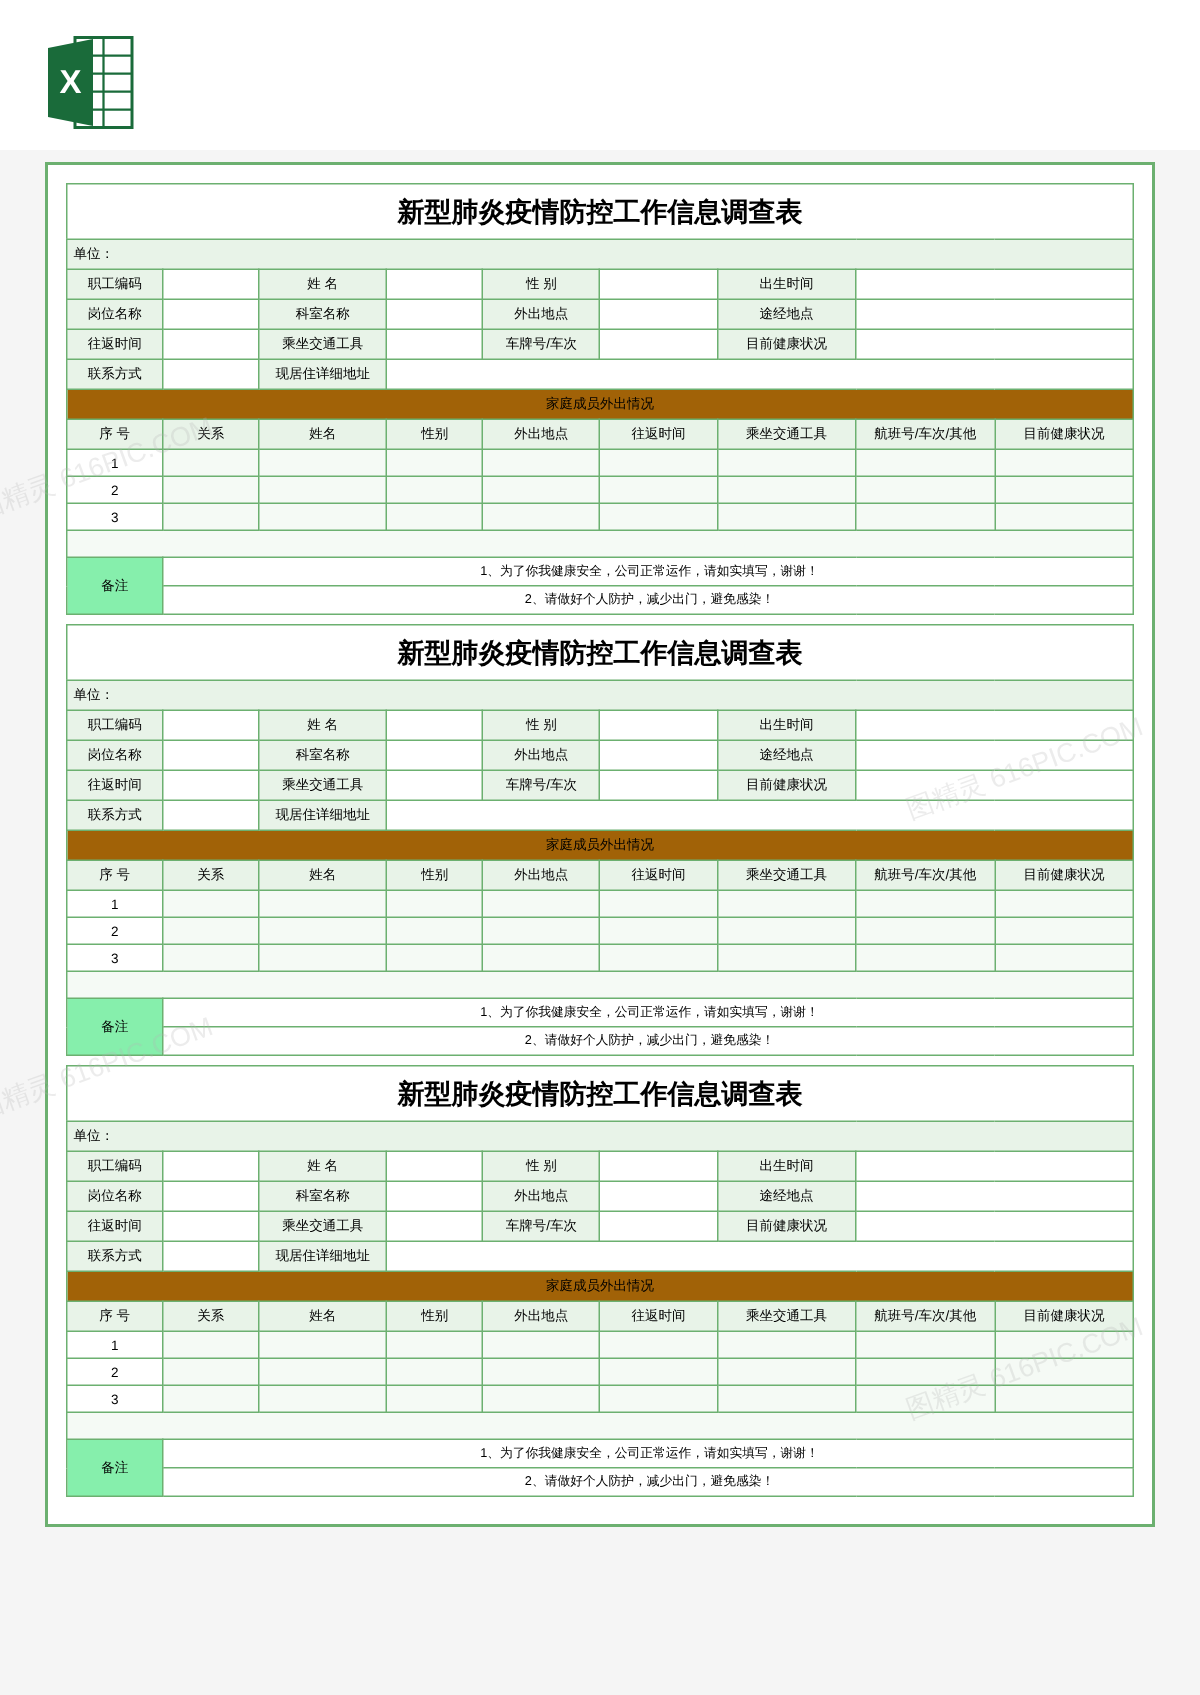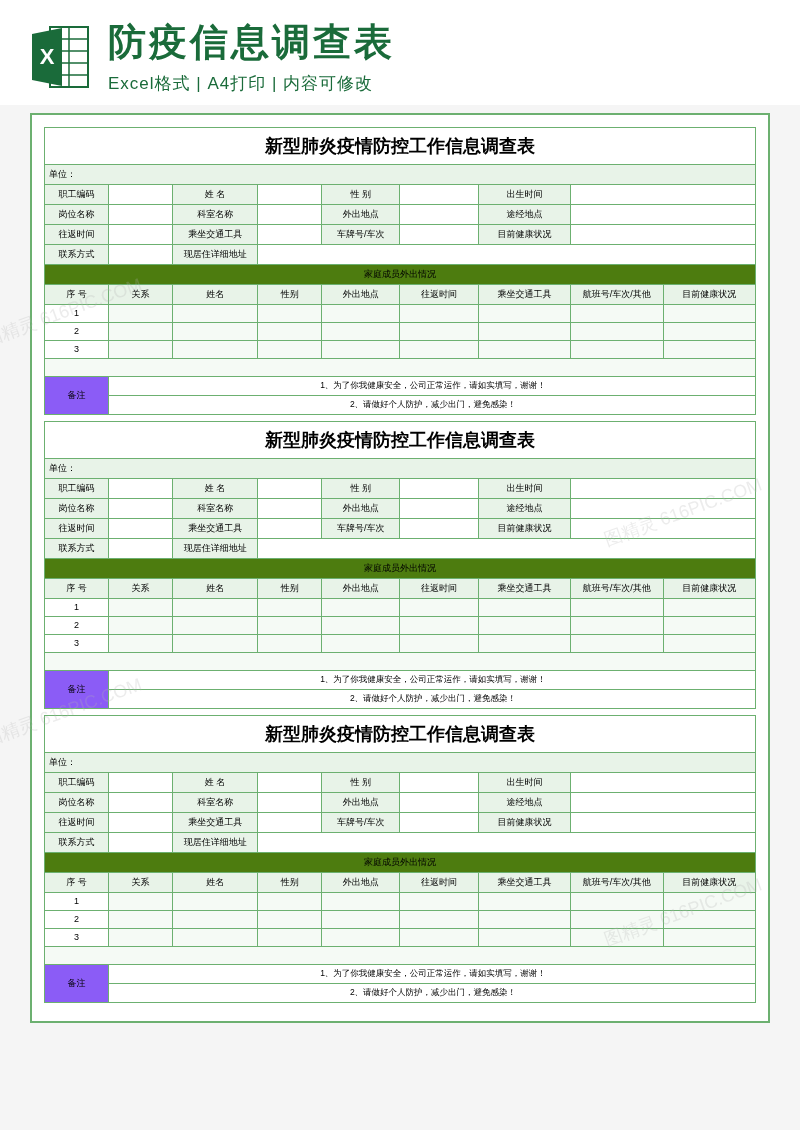--- a/index.html
+++ b/index.html
@@ -9,46 +9,42 @@
 .header-text { flex: 1; }
 .main-title { font-size: 38px; font-weight: bold; color: #1a6b3a; letter-spacing: 3px; line-height: 1.2; }
 .sub-title { font-size: 17px; color: #1a6b3a; letter-spacing: 1px; margin-top: 6px; }
 .sheet-wrapper { background: #fff; margin: 8px 30px 0; padding: 12px; border: 2px solid #6cb070; }
 .form-block { margin-bottom: 6px; }
 .form-title { font-size: 18px; font-weight: bold; text-align: center; padding: 6px 16px; border: 1px solid #6cb070; border-bottom: none; }
 table { width: 100%; border-collapse: collapse; table-layout: fixed; }
 td { border: 1px solid #6cb070; font-size: 9px; padding: 3px 4px; height: 18px; vertical-align: middle; text-align: center; }
 td.lbl { background: #e8f3e8; }
 td.val { background: #fff; }
-td.section { background: #4d7c0f; text-align: center; font-weight: normal; }
+td.section { background: #a16207; text-align: center; font-weight: normal; }
 td.data-row { background: #f5faf5; }
 td.num { background: #fff; text-align: center; }
-td.remark-lbl { background: #8b5cf6; vertical-align: middle; }
+td.remark-lbl { background: #86efac; vertical-align: middle; }
 td.remark-txt { background: #fff; text-align: center; padding-left: 6px; font-size: 8.5px; }
 td.left { text-align: left; padding-left: 4px; }
 .watermark { position: absolute; color: rgba(180,180,180,0.25); font-size: 18px; pointer-events: none; transform: rotate(-20deg); }
 </style>
 </head>
 <body>
 
 <div class="header">
   <svg class="excel-icon" viewBox="0 0 60 70">
     <rect x="20" y="5" width="38" height="60" fill="#fff" stroke="#1a6b3a" stroke-width="2"></rect>
     <line x1="20" y1="17" x2="58" y2="17" stroke="#1a6b3a" stroke-width="1.5"></line>
     <line x1="20" y1="29" x2="58" y2="29" stroke="#1a6b3a" stroke-width="1.5"></line>
     <line x1="20" y1="41" x2="58" y2="41" stroke="#1a6b3a" stroke-width="1.5"></line>
     <line x1="20" y1="53" x2="58" y2="53" stroke="#1a6b3a" stroke-width="1.5"></line>
     <line x1="39" y1="5" x2="39" y2="65" stroke="#1a6b3a" stroke-width="1.5"></line>
     <path d="M 2 12 L 32 6 L 32 64 L 2 58 Z" fill="#1a6b3a"></path>
     <text x="17" y="42" font-size="22" font-weight="bold" fill="#fff" text-anchor="middle" font-family="Arial">X</text>
   </svg>
-  <div class="header-text">
-    <div class="main-title">防疫信息调查表</div>
-    <div class="sub-title">Excel格式 | A4打印 | 内容可修改</div>
-  </div>
 </div>
 
 <div class="sheet-wrapper">
 
 <div class="form-block">
 <div class="form-title">新型肺炎疫情防控工作信息调查表</div>
 <table>
 <colgroup>
           <col style="width:9%">
           <col style="width:9%">

